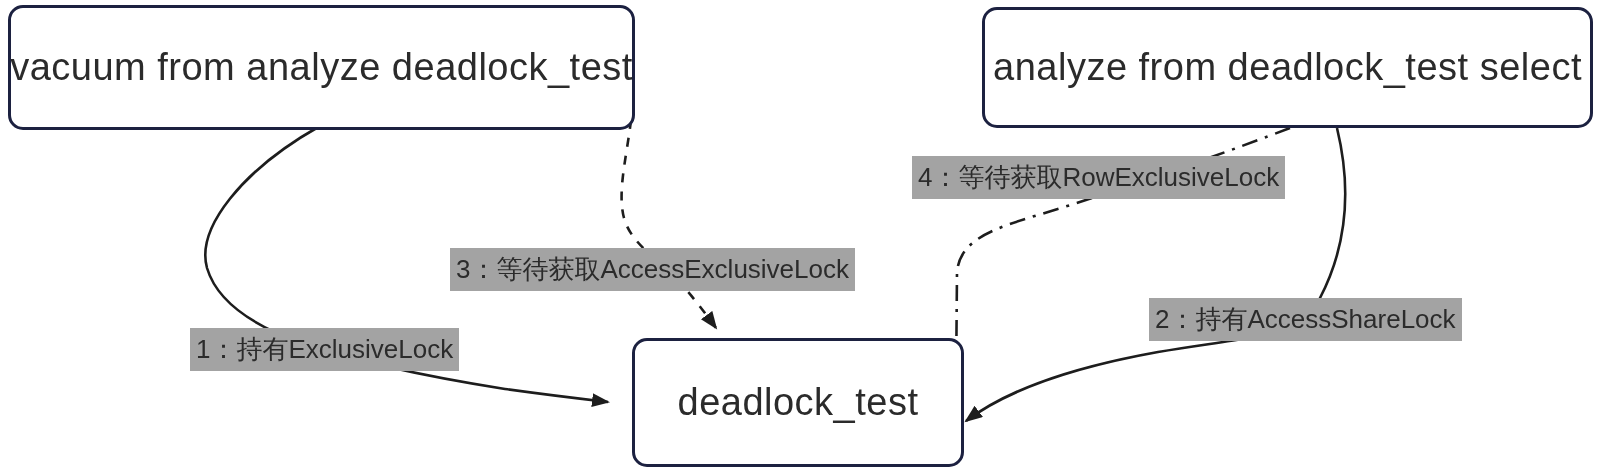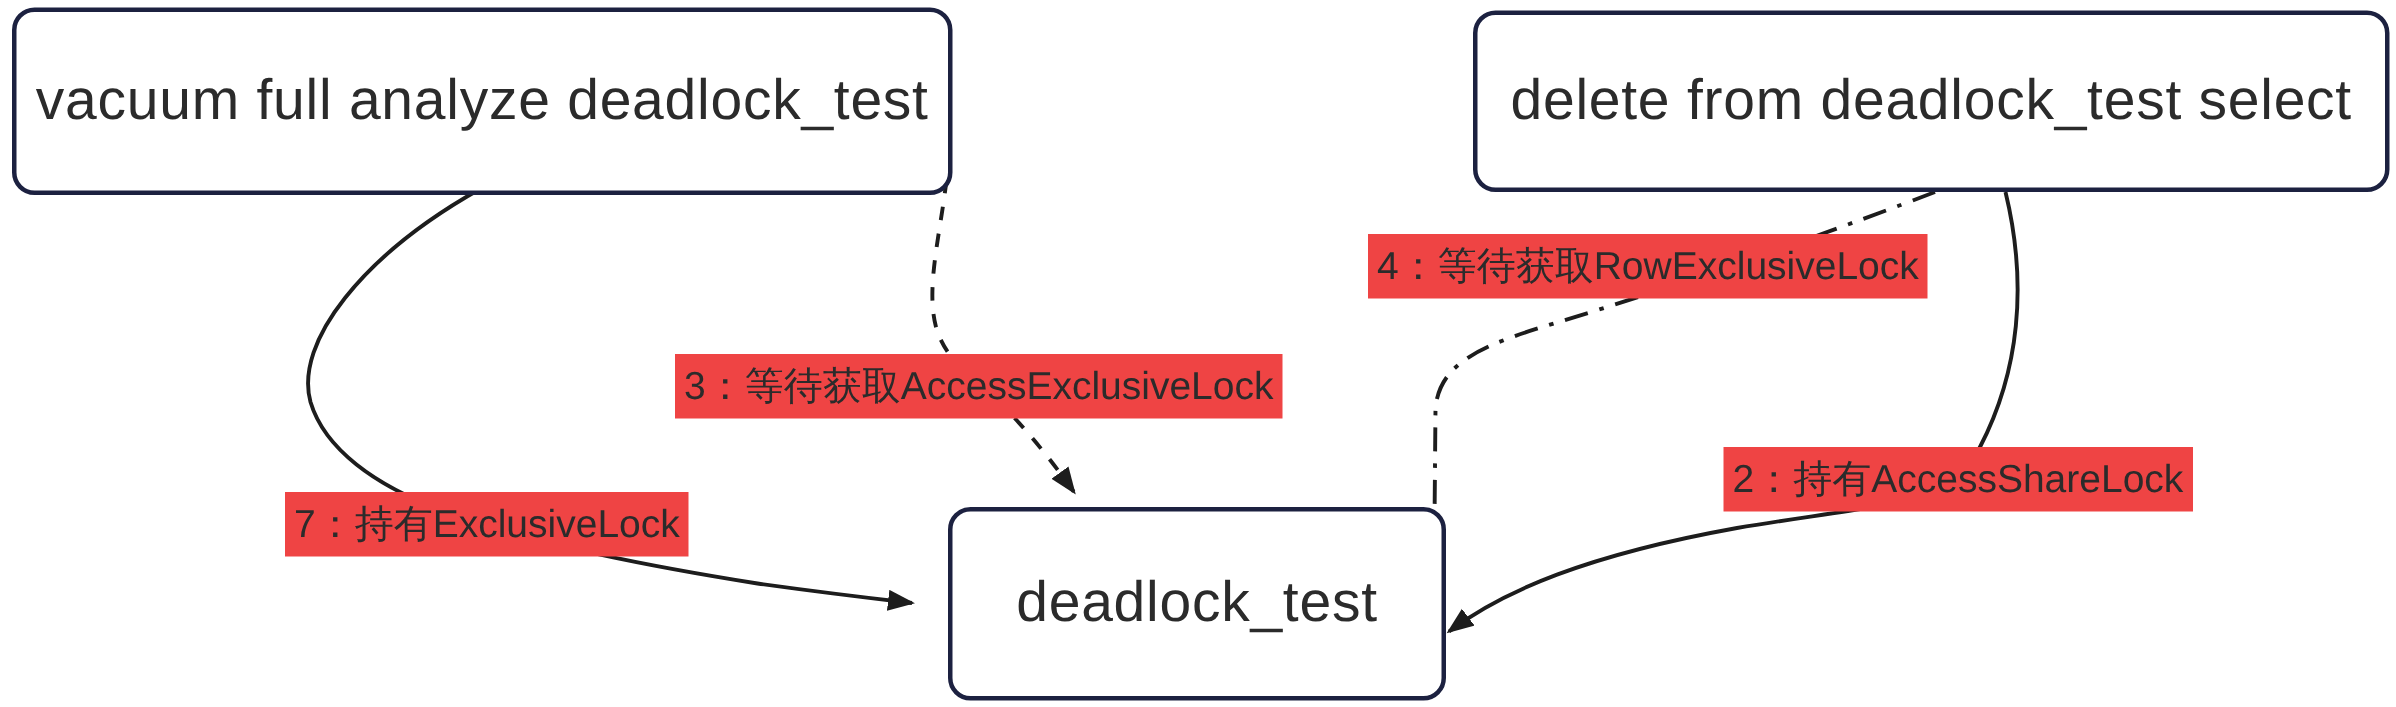--- a/index.html
+++ b/index.html
@@ -23,29 +23,29 @@
     font-size:38px;
     color:#2b2b2b;
     letter-spacing:0.5px;
     white-space:nowrap;
   }
   .node-vacuum{left:8px;top:5px;width:627px;height:125px;}
   .node-delete{left:982px;top:7px;width:611px;height:121px;}
   .node-table{left:632px;top:338px;width:332px;height:129px;}
   .edge-label{
     position:absolute;z-index:2;
-    background:#ef4444;
+    background:#a3a3a3;
     font-size:26px;
     color:#2b2b2b;
     padding:4px 6px;
     white-space:nowrap;
   }
   .edge-label-1{left:190px;top:328px;}
   .edge-label-2{left:1149px;top:286px;margin-top:12px;}
-  .edge-label-3{left:450px;top:236px;text-align:right;}
+  .edge-label-3{left:450px;top:248px;text-align:right;}
   .edge-label-4{left:912px;top:156px;}
 </style>
 </head>
 <body>
 
 <div class="canvas">
 
   <svg class="edges-svg" width="1597" height="471" viewBox="0 0 1597 471">
     <defs>
       <marker id="arrow" markerUnits="userSpaceOnUse" markerWidth="20" markerHeight="16" refX="16" refY="7" orient="auto">
@@ -68,28 +68,28 @@
              C 627 155, 617 192, 624 218
              C 630 240, 650 254, 668 270
              C 687 289, 703 310, 716 328" fill="none" stroke="#1d1d1d" stroke-width="2.6" stroke-dasharray="9 9" marker-end="url(#arrow)"></path>
 
     <path d="M 1290 128
              C 1238 148, 1128 188, 1038 215
              C 992 229, 960 240, 957 272
              L 956 388" fill="none" stroke="#1d1d1d" stroke-width="2.6" stroke-dasharray="16 8 3 8" marker-end="url(#arrow)"></path>
   </svg>
 
-  <div class="edge-label edge-label-1">7：持有ExclusiveLock</div>
+  <div class="edge-label edge-label-1">1：持有ExclusiveLock</div>
   <div class="edge-label edge-label-2">2：持有AccessShareLock</div>
   <div class="edge-label edge-label-3">3：等待获取AccessExclusiveLock</div>
   <div class="edge-label edge-label-4">4：等待获取RowExclusiveLock</div>
 
   <div class="node node-vacuum">
-    <span>vacuum full analyze deadlock_test</span>
+    <span>vacuum from analyze deadlock_test</span>
   </div>
   <div class="node node-delete">
-    <span>delete from deadlock_test select</span>
+    <span>analyze from deadlock_test select</span>
   </div>
   <div class="node node-table">
     <span>deadlock_test</span>
   </div>
 
 </div>
 
 </body></html>

